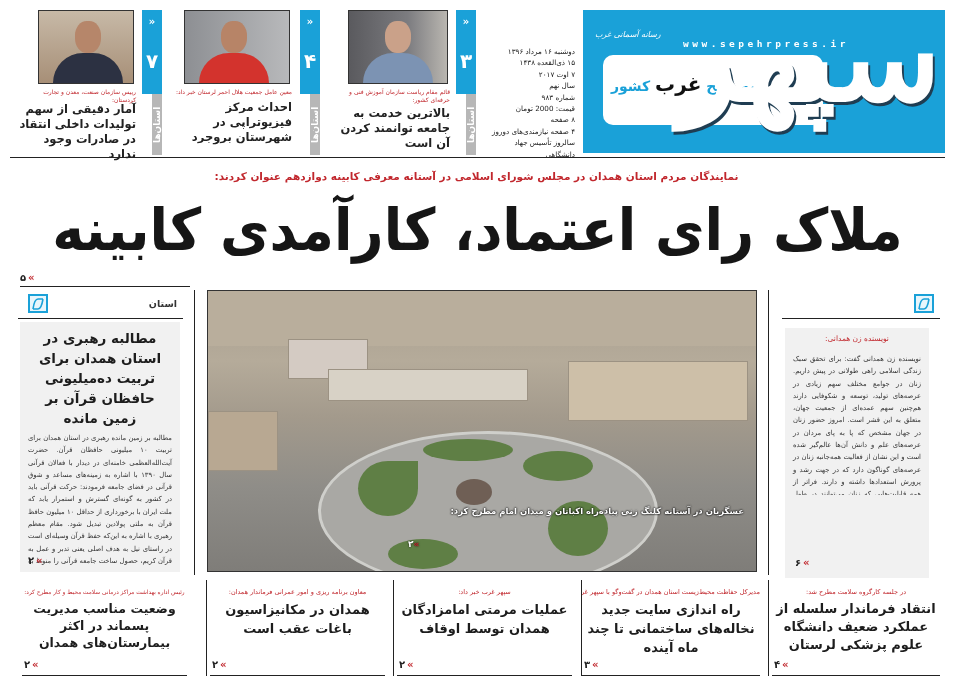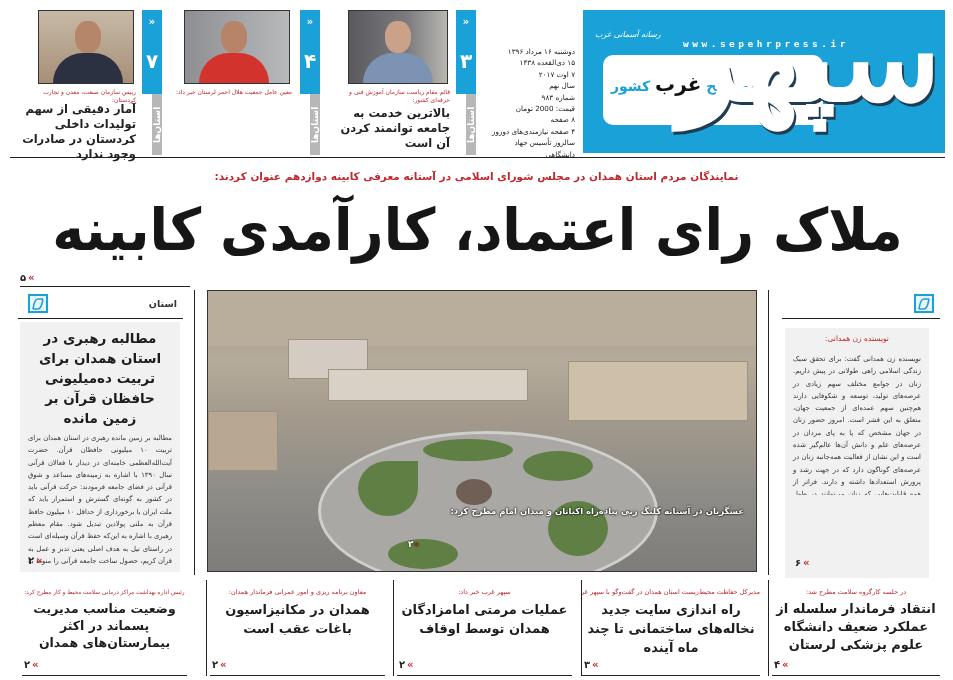--- a/index.html
+++ b/index.html
@@ -124,37 +124,38 @@
       <span class="num">۴</span>
     </div>
     <div class="grey">استان‌ها</div>
   </div>
   <div class="photo" style="right:30px; width:106px;">
     <div class="bg" style="background:linear-gradient(90deg,#8d8f93 0%,#b8b9bb 100%);"></div>
     <div class="body" style="background:#d3332d;"></div>
     <div class="head" style="background:#b78467;"></div>
   </div>
   <div class="kicker" style="right:28px; width:118px;">معین عامل جمعیت هلال احمر لرستان خبر داد:</div>
+  <div class="title" style="right:28px; width:124px; top:90px;">احداث مرکز فیزیوتراپی در شهرستان بروجرد</div>
 </div>
 
 <div class="teaser" style="left:18px; width:144px;">
   <div class="badge">
     <div class="blue">
       <span class="arrow">«</span>
       <span class="num">۷</span>
     </div>
     <div class="grey">استان‌ها</div>
   </div>
   <div class="photo" style="right:28px; width:96px;">
     <div class="bg" style="background:linear-gradient(180deg,#c7b9a7 0%,#a78f77 100%);"></div>
     <div class="body" style="background:#2c3142;"></div>
     <div class="head" style="background:#b6866a;"></div>
   </div>
   <div class="kicker" style="right:26px; width:118px;">رییس سازمان صنعت، معدن و تجارت کردستان:</div>
-  <div class="title" style="right:26px; width:120px; top:92px;">آمار دقیقی از سهم تولیدات داخلی کردستان در صادرات وجود ندارد</div>
+  <div class="title" style="right:26px; width:120px; top:92px;">آمار دقیقی از سهم تولیدات داخلی انتقاد در صادرات وجود ندارد</div>
 </div>
 
 <div class="hrule" style="left:10px; width:935px; top:157px;"></div>
 
 <div class="supertitle">نمایندگان مردم استان همدان در مجلس شورای اسلامی در آستانه معرفی کابینه دوازدهم عنوان کردند:</div>
 <div class="headline">ملاک رای اعتماد، کارآمدی کابینه است</div>
 <div class="pageref" style="left:20px; top:272px;">
   <span>۵</span><span class="ch">«</span>
 </div>
 <div class="hrule" style="left:20px; width:170px; top:286px;"></div>

